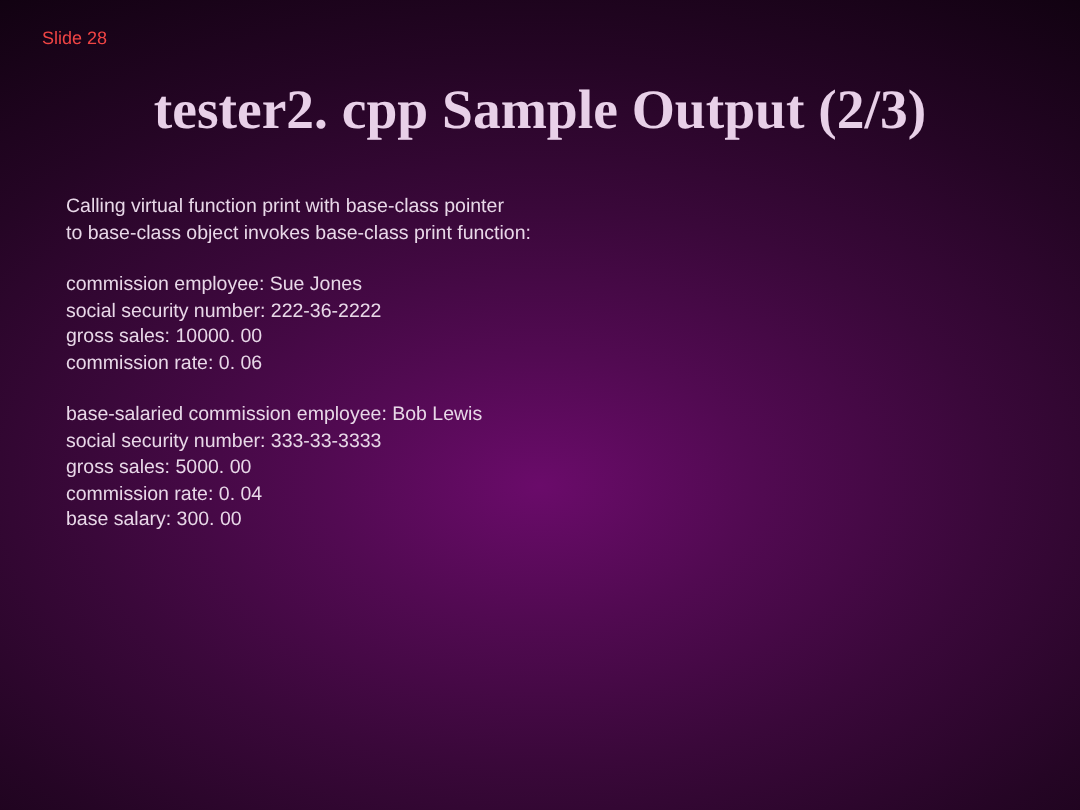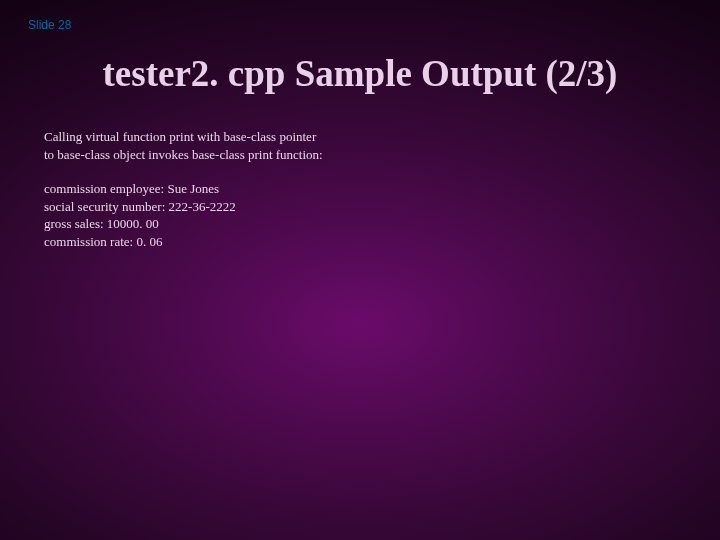--- a/index.html
+++ b/index.html
@@ -7,42 +7,42 @@
   body {
     background: radial-gradient(ellipse 110% 90% at 50% 60%, #6a0b6a 0%, #520a52 18%, #3a083a 38%, #250525 58%, #120212 80%, #000000 100%);
     font-family: Arial, Helvetica, sans-serif;
     color: #e8d8e8;
   }
   .slide-label {
     position: absolute;
     top: 18px;
     left: 28px;
     font-size: 12px;
-    color: #0369a1;
+    color: #ef4444;
     text-align: right;
   }
   .title {
     position: absolute;
     top: 52px;
     left: 0;
     width: 720px;
     text-align: center;
     font-family: "Times New Roman", Times, serif;
     font-size: 37px;
     font-weight: 700;
     color: #e8d0e8;
   }
   .content {
     position: absolute;
     top: 128px;
     left: 44px;
     width: 632px;
   }
   .block {
-    font-family: Liberation Serif, serif;
+    font-family: Liberation Sans, sans-serif;
     font-size: 13px;
     line-height: 1.35;
     color: #e8d8e8;
     white-space: pre;
     margin-bottom: 17px;
   }
 </style>
 </head>
 <body>
 
@@ -50,13 +50,18 @@
 
 <div class="title">tester2. cpp Sample Output (2/3)</div>
 
 <div class="content">
   <div class="block">Calling virtual function print with base-class pointer
 to base-class object invokes base-class print function:</div>
   <div class="block">commission employee: Sue Jones
 social security number: 222-36-2222
 gross sales: 10000. 00
 commission rate: 0. 06</div>
+  <div class="block">base-salaried commission employee: Bob Lewis
+social security number: 333-33-3333
+gross sales: 5000. 00
+commission rate: 0. 04
+base salary: 300. 00</div>
 </div>
 
 </body></html>

